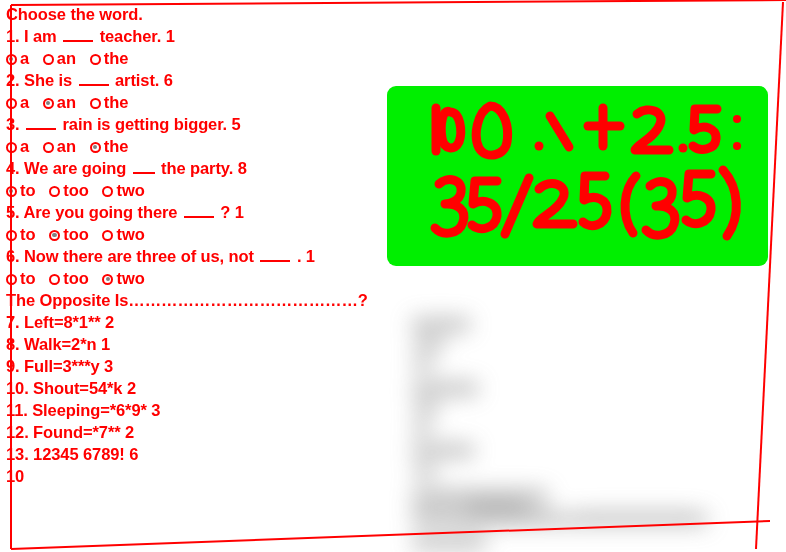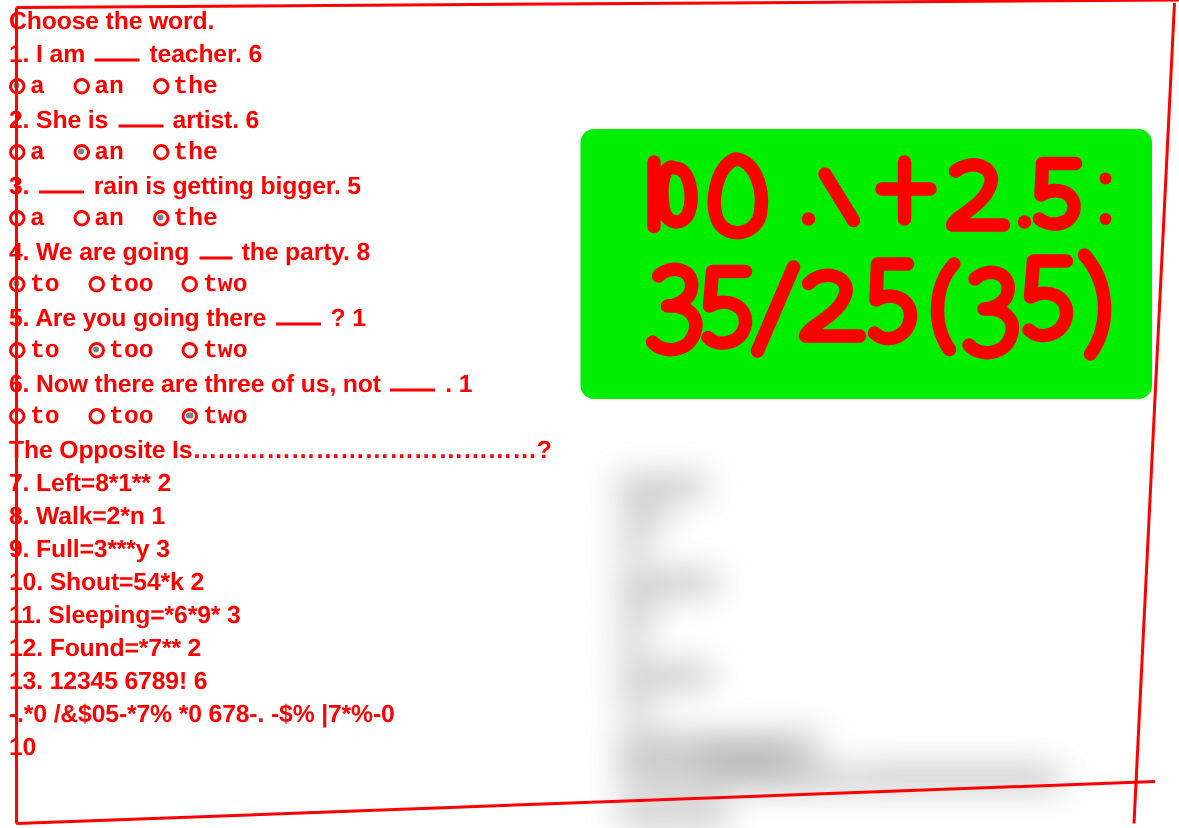--- a/index.html
+++ b/index.html
@@ -52,21 +52,20 @@
   .line {
     color: #ff0000;
     font-weight: bold;
     font-size: 16.5px;
     line-height: 22px;
     white-space: nowrap;
     letter-spacing: -0.1px;
   }
   .line.opts {
     letter-spacing: 0px;
-    font-family: Liberation Mono, monospace;
   }
   .blank {
     display: inline-block;
     border-bottom: 2.5px solid #ff0000;
     vertical-align: baseline;
     margin: 0 2px;
   }
   .blank.w3 { width: 30px; }
   .blank.w2 { width: 22px; }
 
@@ -138,21 +137,21 @@
     <div class="sm" style="left:100px; top:190px; width:50px; height:12px;"></div>
   </div>
 
   <div id="sheet">
 
     <div class="line">Choose the word.</div>
 
     <div class="line">
       <span>1. I am</span>
       <span class="blank w3"></span>
-      <span>teacher. 6</span>
+      <span>teacher. 1</span>
     </div>
     <div class="line opts">
       <span class="opt"><span class="radio sel"></span><span>a</span></span>
       <span class="opt"><span class="radio"></span><span>an</span></span>
       <span class="opt"><span class="radio"></span><span>the</span></span>
     </div>
 
     <div class="line">
       <span>2. She is</span>
       <span class="blank w3"></span>
@@ -211,21 +210,20 @@
     <div class="line">The Opposite Is……………………………………?</div>
 
     <div class="line">7. Left=8*1** 2</div>
     <div class="line">8. Walk=2*n 1</div>
     <div class="line">9. Full=3***y 3</div>
     <div class="line">10. Shout=54*k 2</div>
     <div class="line">11. Sleeping=*6*9* 3</div>
     <div class="line">12. Found=*7** 2</div>
     <div class="line">13. 12345 6789! 6</div>
 
-    <div class="line">-.*0 /&amp;$05-*7% *0 678-. -$% |7*%-0</div>
     <div class="line">10</div>
   </div>
 
   <div id="green-box">
     <svg id="ink" width="381" height="180" viewBox="0 0 381 180">
       <g stroke="#ff0000" stroke-width="9" fill="none" stroke-linecap="round" stroke-linejoin="round">
 
         <path d="M49 22 L49 65"></path>
         <path d="M63 26 C55 22 53 40 55 52 C57 64 68 65 72 56 C76 45 73 26 63 26 Z"></path>
         <path d="M103 20 C90 26 86 50 92 62 C99 74 118 70 120 56 C123 36 114 20 103 20 Z"></path>

